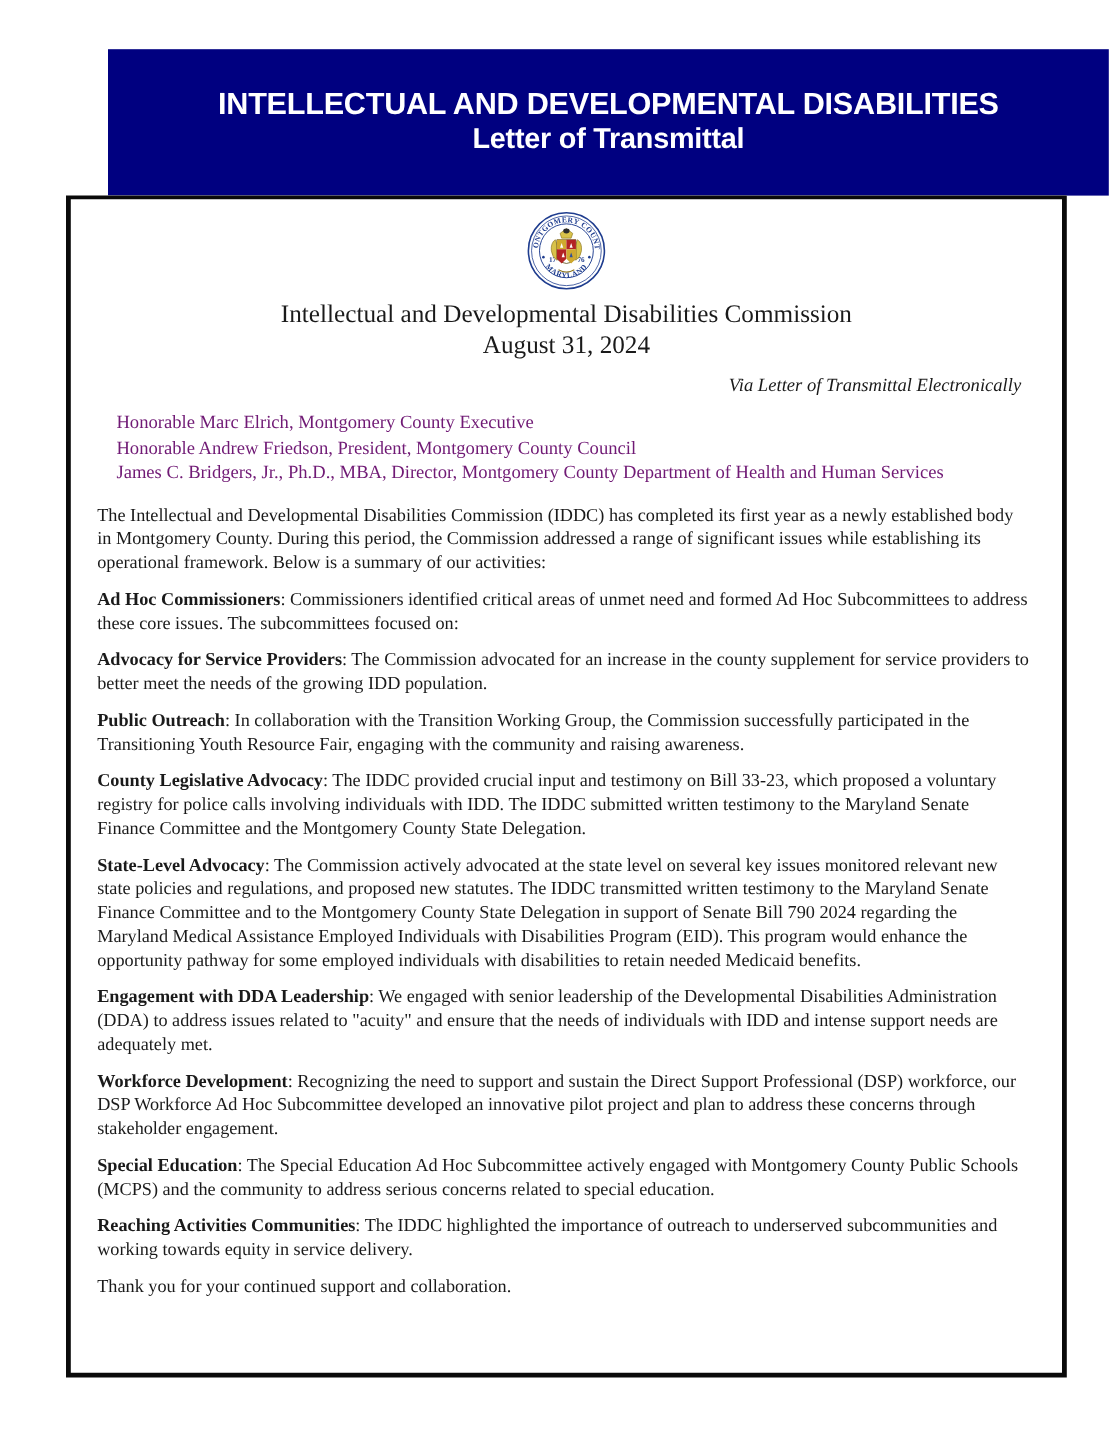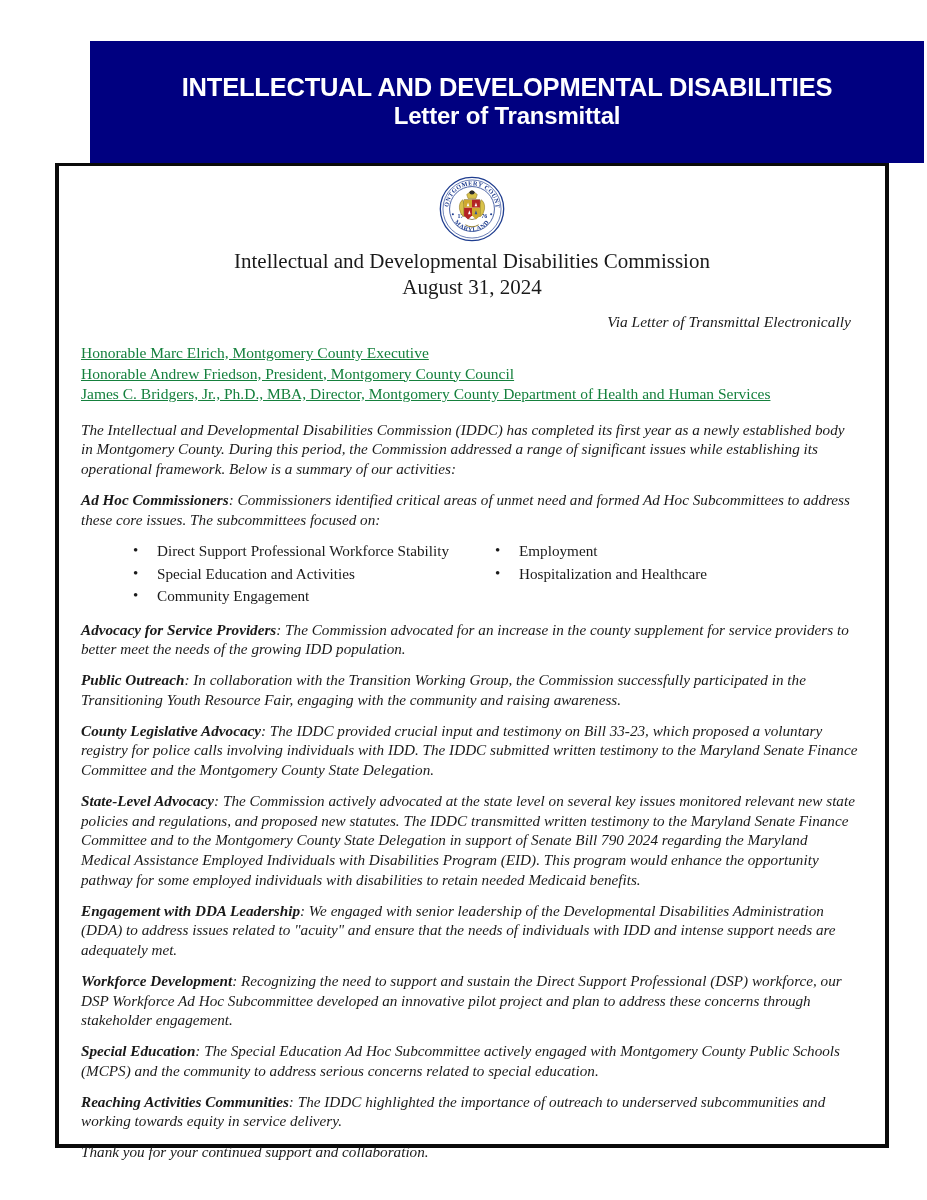--- a/index.html
+++ b/index.html
@@ -92,39 +92,37 @@
     text-align: right;
     font-style: italic;
     font-size: 15.5px;
     margin-top: 12px;
     margin-right: 22px;
     color: #1a1a1a;
   }
 
   .addressees {
     margin-top: 12px;
-    margin-left: 10px;
+    margin-left: 26px;
     font-size: 15.5px;
     line-height: 1.33;
-    color: #15803d;
-    text-decoration: underline;
+    color: #701a75;
   }
   .addressees div { white-space: nowrap; }
 
   .body-text {
     margin-left: 10px;
     margin-right: 14px;
     font-size: 15.2px;
     line-height: 1.30;
     color: #1a1a1a;
     text-align: left;
   }
   p.para {
     margin: 0 0 11px 0;
-    font-style: italic;
   }
   p.para.first { margin-top: 15px; }
   .lead { font-weight: bold; }
 
   
   .bullets {
     display: flex;
     margin: 10px 0 12px 0;
     font-size: 15.2px;
     line-height: 1.47;
@@ -208,35 +206,20 @@
         <div>Honorable Andrew Friedson, President, Montgomery County Council</div>
         <div>James C. Bridgers, Jr., Ph.D., MBA, Director, Montgomery County Department of Health and Human Services</div>
       </div>
 
       <div class="body-text">
 
         <p class="para first">The Intellectual and Developmental Disabilities Commission (IDDC) has completed its first year as a newly established body in Montgomery County. During this period, the Commission addressed a range of significant issues while establishing its operational framework. Below is a summary of our activities:</p>
 
         <p class="para"><span class="lead">Ad Hoc Commissioners</span><span>: Commissioners identified critical areas of unmet need and formed Ad Hoc Subcommittees to address these core issues. The subcommittees focused on:</span></p>
 
-        <div class="bullets">
-          <div class="col-a">
-            <ul>
-              <li>Direct Support Professional Workforce Stability</li>
-              <li>Special Education and Activities</li>
-              <li>Community Engagement</li>
-            </ul>
-          </div>
-          <div class="col-b">
-            <ul>
-              <li>Employment</li>
-              <li>Hospitalization and Healthcare</li>
-            </ul>
-          </div>
-        </div>
 
         <p class="para"><span class="lead">Advocacy for Service Providers</span><span>: The Commission advocated for an increase in the county supplement for service providers to better meet the needs of the growing IDD population.</span></p>
 
         <p class="para"><span class="lead">Public Outreach</span><span>: In collaboration with the Transition Working Group, the Commission successfully participated in the Transitioning Youth Resource Fair, engaging with the community and raising awareness.</span></p>
 
         <p class="para"><span class="lead">County Legislative Advocacy</span><span>: The IDDC provided crucial input and testimony on Bill 33-23, which proposed a voluntary registry for police calls involving individuals with IDD. The IDDC submitted written testimony to the Maryland Senate Finance Committee and the Montgomery County State Delegation.</span></p>
 
         <p class="para"><span class="lead">State-Level Advocacy</span><span>: The Commission actively advocated at the state level on several key issues monitored relevant new state policies and regulations, and proposed new statutes. The IDDC transmitted written testimony to the Maryland Senate Finance Committee and to the Montgomery County State Delegation in support of Senate Bill 790 2024 regarding the Maryland Medical Assistance Employed Individuals with Disabilities Program (EID). This program would enhance the opportunity pathway for some employed individuals with disabilities to retain needed Medicaid benefits.</span></p>
 
         <p class="para"><span class="lead">Engagement with DDA Leadership</span><span>: We engaged with senior leadership of the Developmental Disabilities Administration (DDA) to address issues related to "acuity" and ensure that the needs of individuals with IDD and intense support needs are adequately met.</span></p>

